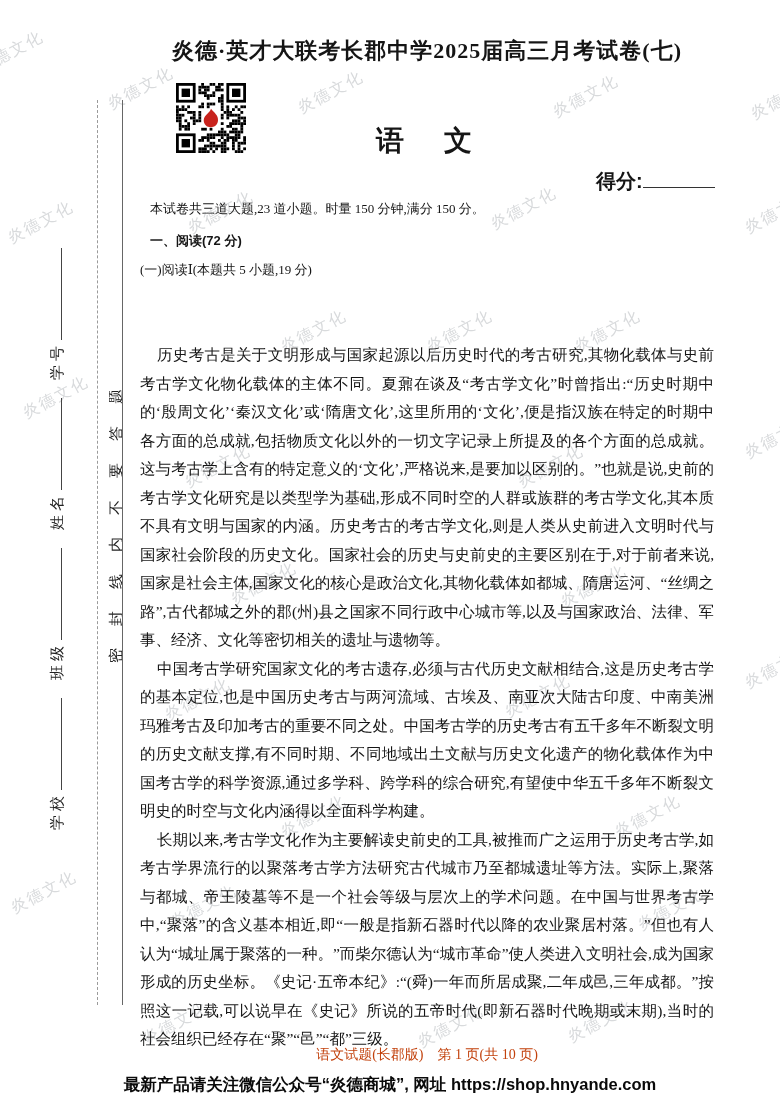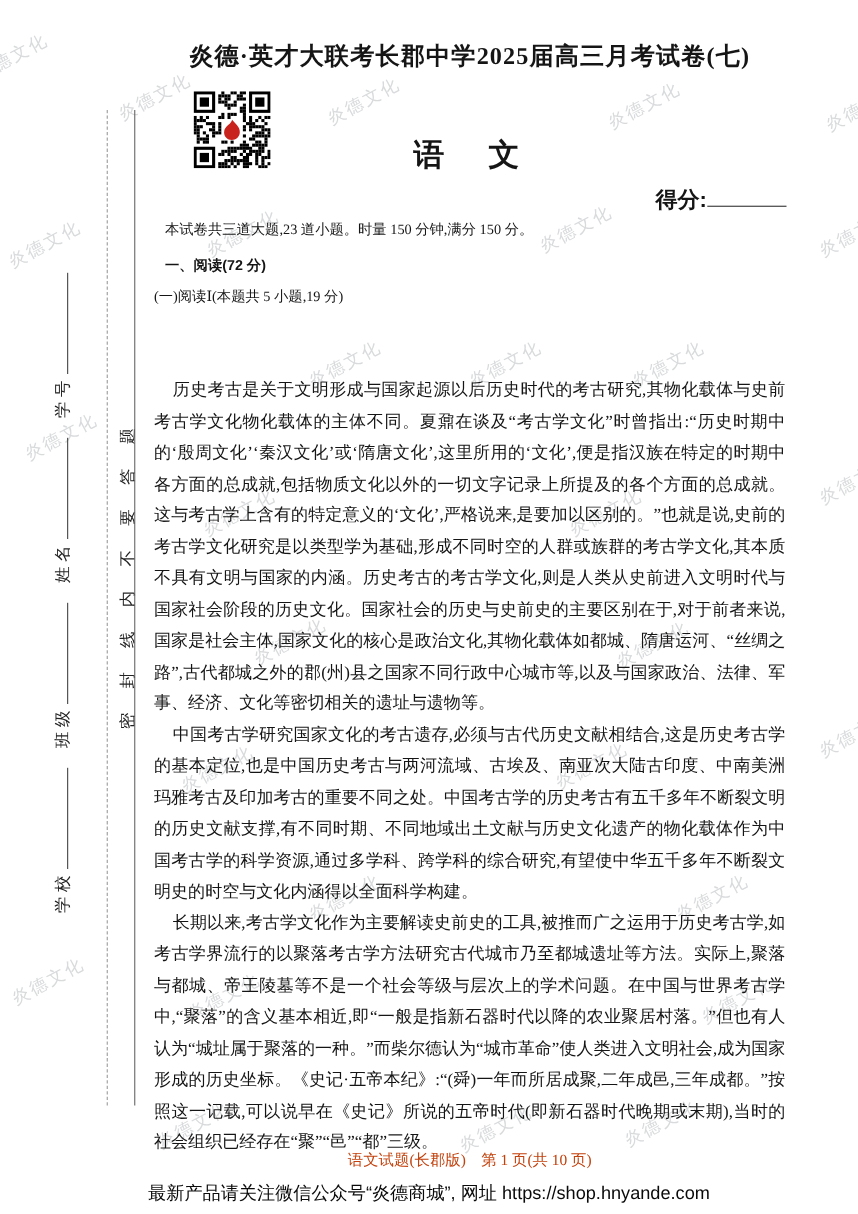--- a/index.html
+++ b/index.html
@@ -44,21 +44,21 @@
   .sec-sub{left:140px;top:259px;}
   .intro-line{left:140px;top:287px;text-indent:26px;width:574px;}
   .material-label{left:140px;top:315px;text-indent:26px;font-weight:bold;
                   font-family:"Liberation Sans",sans-serif;width:574px;}
   .passage{left:140px;top:341px;width:574px;text-align:justify;}
   .passage p{margin:0;padding:0;text-indent:1.1em;font-size:15.5px;line-height:28.5px;
              text-align:justify;}
 
   
   .page-info{left:140px;top:1046px;width:574px;text-align:center;font-size:14px;color:#c2410c;}
-  .promo{left:0;top:1074px;width:780px;text-align:center;font-size:16.5px;font-weight:normal;
+  .promo{left:0;top:1074px;width:780px;text-align:center;font-size:16.5px;font-weight:bold;
          font-family:"Liberation Sans",sans-serif;color:#0a0a0a;}
 </style>
 </head>
 <body>
 
 <div class="page">
 
   <div id="wm-layer">
       <span class="wm" style="left: -25px; top: 42px; color: rgb(216, 218, 220);">炎德文化</span>
       <span class="wm" style="left: 105px; top: 78px; color: rgb(216, 218, 220);">炎德文化</span>

